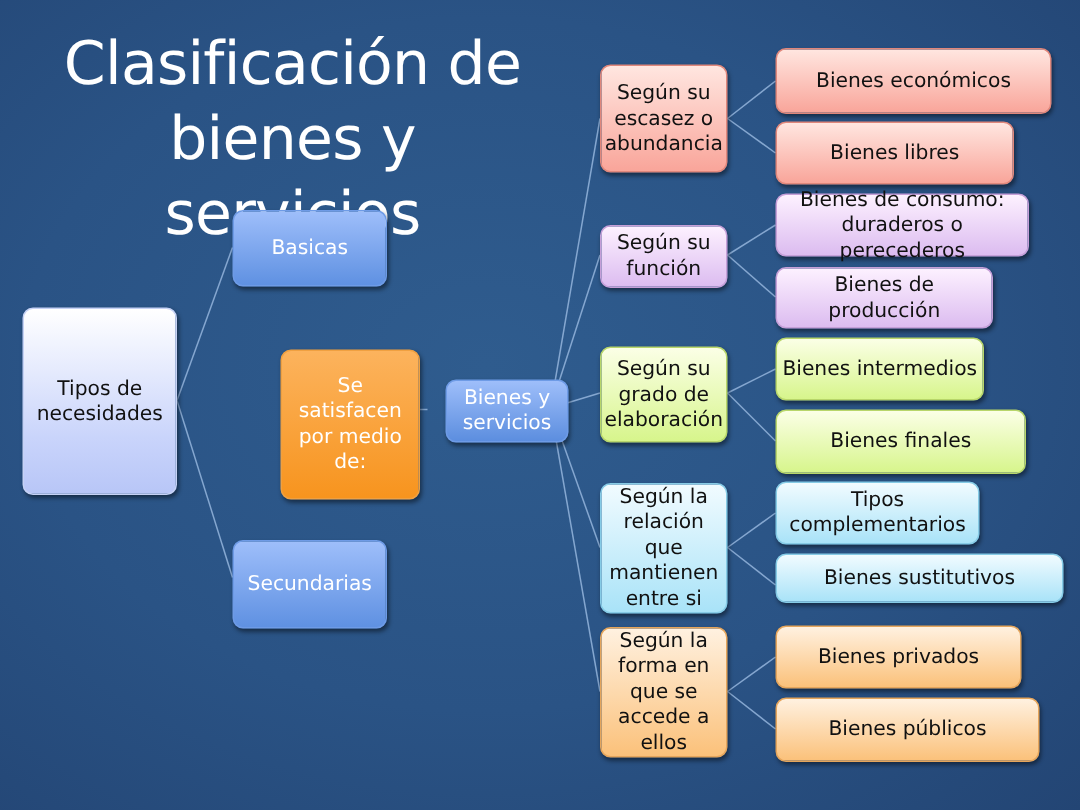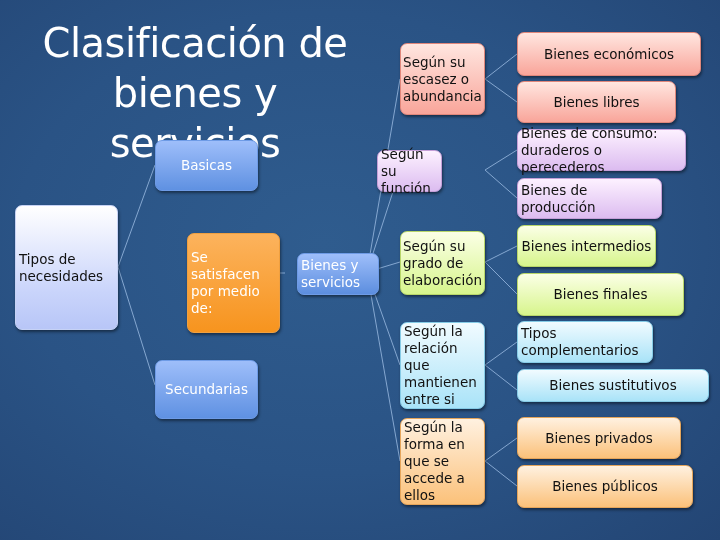--- a/index.html
+++ b/index.html
@@ -9,21 +9,21 @@
       font-family: "Liberation Sans", "DejaVu Sans", sans-serif;
     }
     .title {
       position: absolute; left: 30px; top: 18px; width: 330px;
       color: #ffffff; font-size: 40px; line-height: 50px; text-align: center;
       font-family: "DejaVu Sans", sans-serif; font-weight: normal; letter-spacing: -0.5px;
     }
     svg.connectors { position: absolute; left: 0; top: 0; }
     .node {
       position: absolute; box-sizing: border-box;
-      display: flex; align-items: center; justify-content: center; text-align: left;
+      display: flex; align-items: center; justify-content: center; text-align: center;
       border-radius: 7px;
       box-shadow: 1px 2px 3px rgba(0,0,0,0.45);
       font-size: 13.5px; line-height: 17px; color: #111;
       font-family: "DejaVu Sans", sans-serif;
       padding: 2px 3px;
     }
     .lavender { background: linear-gradient(#ffffff, #c9d4fb 70%, #b8c6f7); color: #111; border: 1px solid #c6d2f5; }
     .blue { background: linear-gradient(#9ebefa, #5f91e2); color: #fff; border: 1px solid #6e9be6; }
     .orange { background: linear-gradient(#fcb35d, #f7941e); color: #fff; border: 1px solid #f0a040; }
     .bluedark { background: linear-gradient(#9ebefa, #5c8edf); color: #fff; border: 1px solid #6e9be6; }
@@ -78,21 +78,21 @@
 <div class="node orange" style="left:187px; top:233px; width:93px; height:100px;">
   <span>Se satisfacen por medio de:</span>
 </div>
 <div class="node bluedark" style="left:297px; top:253px; width:82px; height:42px;">
   <span>Bienes y servicios</span>
 </div>
 
 <div class="node red" style="left:400px; top:43px; width:85px; height:72px;">
   <span>Según su escasez o abundancia</span>
 </div>
-<div class="node purple" style="left:377px; top:150px; width:65px; height:42px;">
+<div class="node purple" style="left:400px; top:150px; width:85px; height:42px;">
   <span>Según su función</span>
 </div>
 <div class="node green" style="left:400px; top:231px; width:85px; height:64px;">
   <span>Según su grado de elaboración</span>
 </div>
 <div class="node cyan" style="left:400px; top:322px; width:85px; height:87px;">
   <span>Según la relación que mantienen entre si</span>
 </div>
 <div class="node peach" style="left:400px; top:418px; width:85px; height:87px;">
   <span>Según la forma en que se accede a ellos</span>

